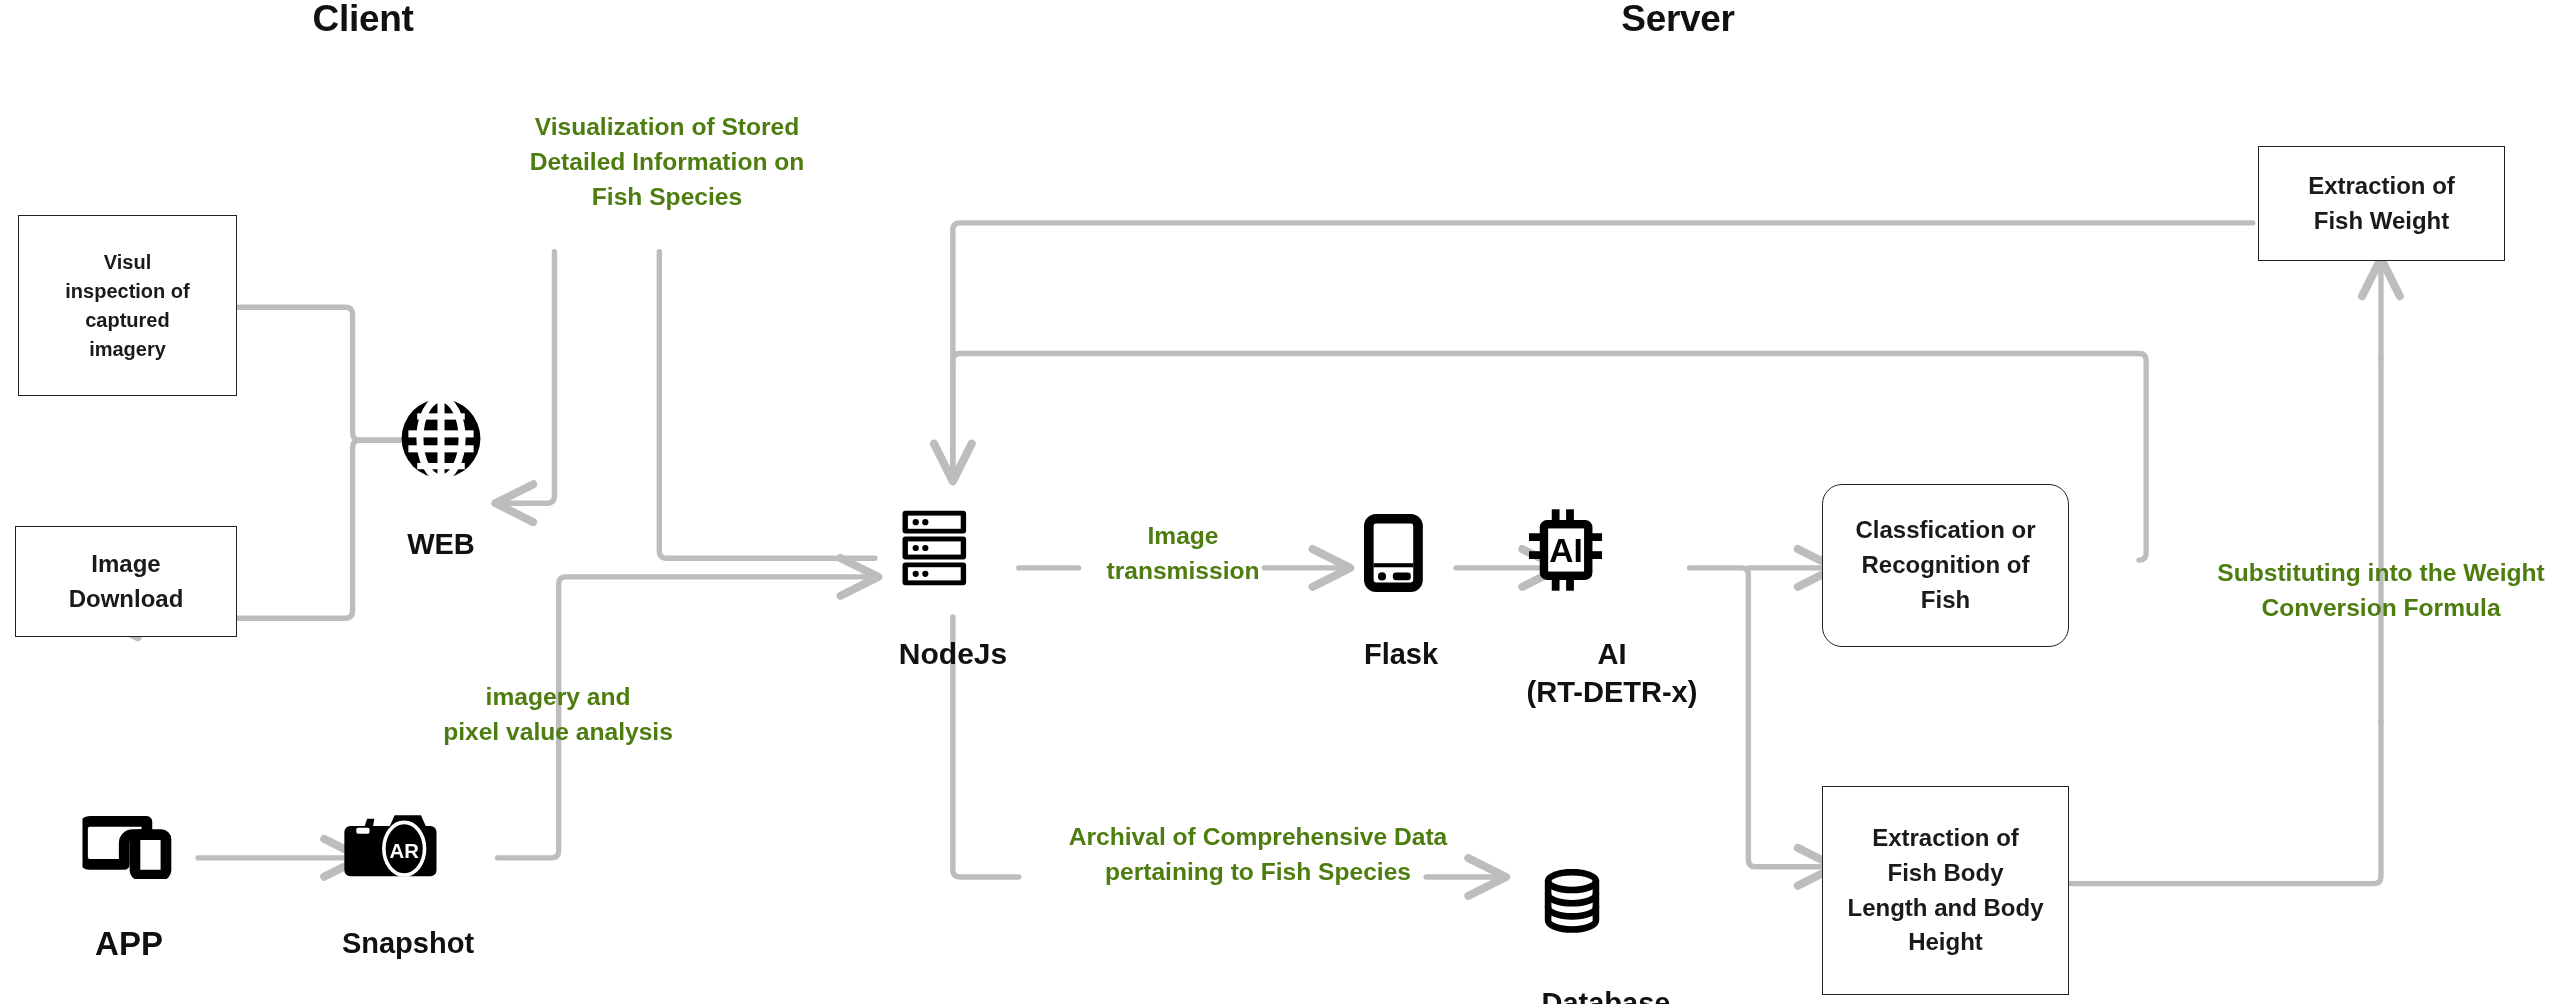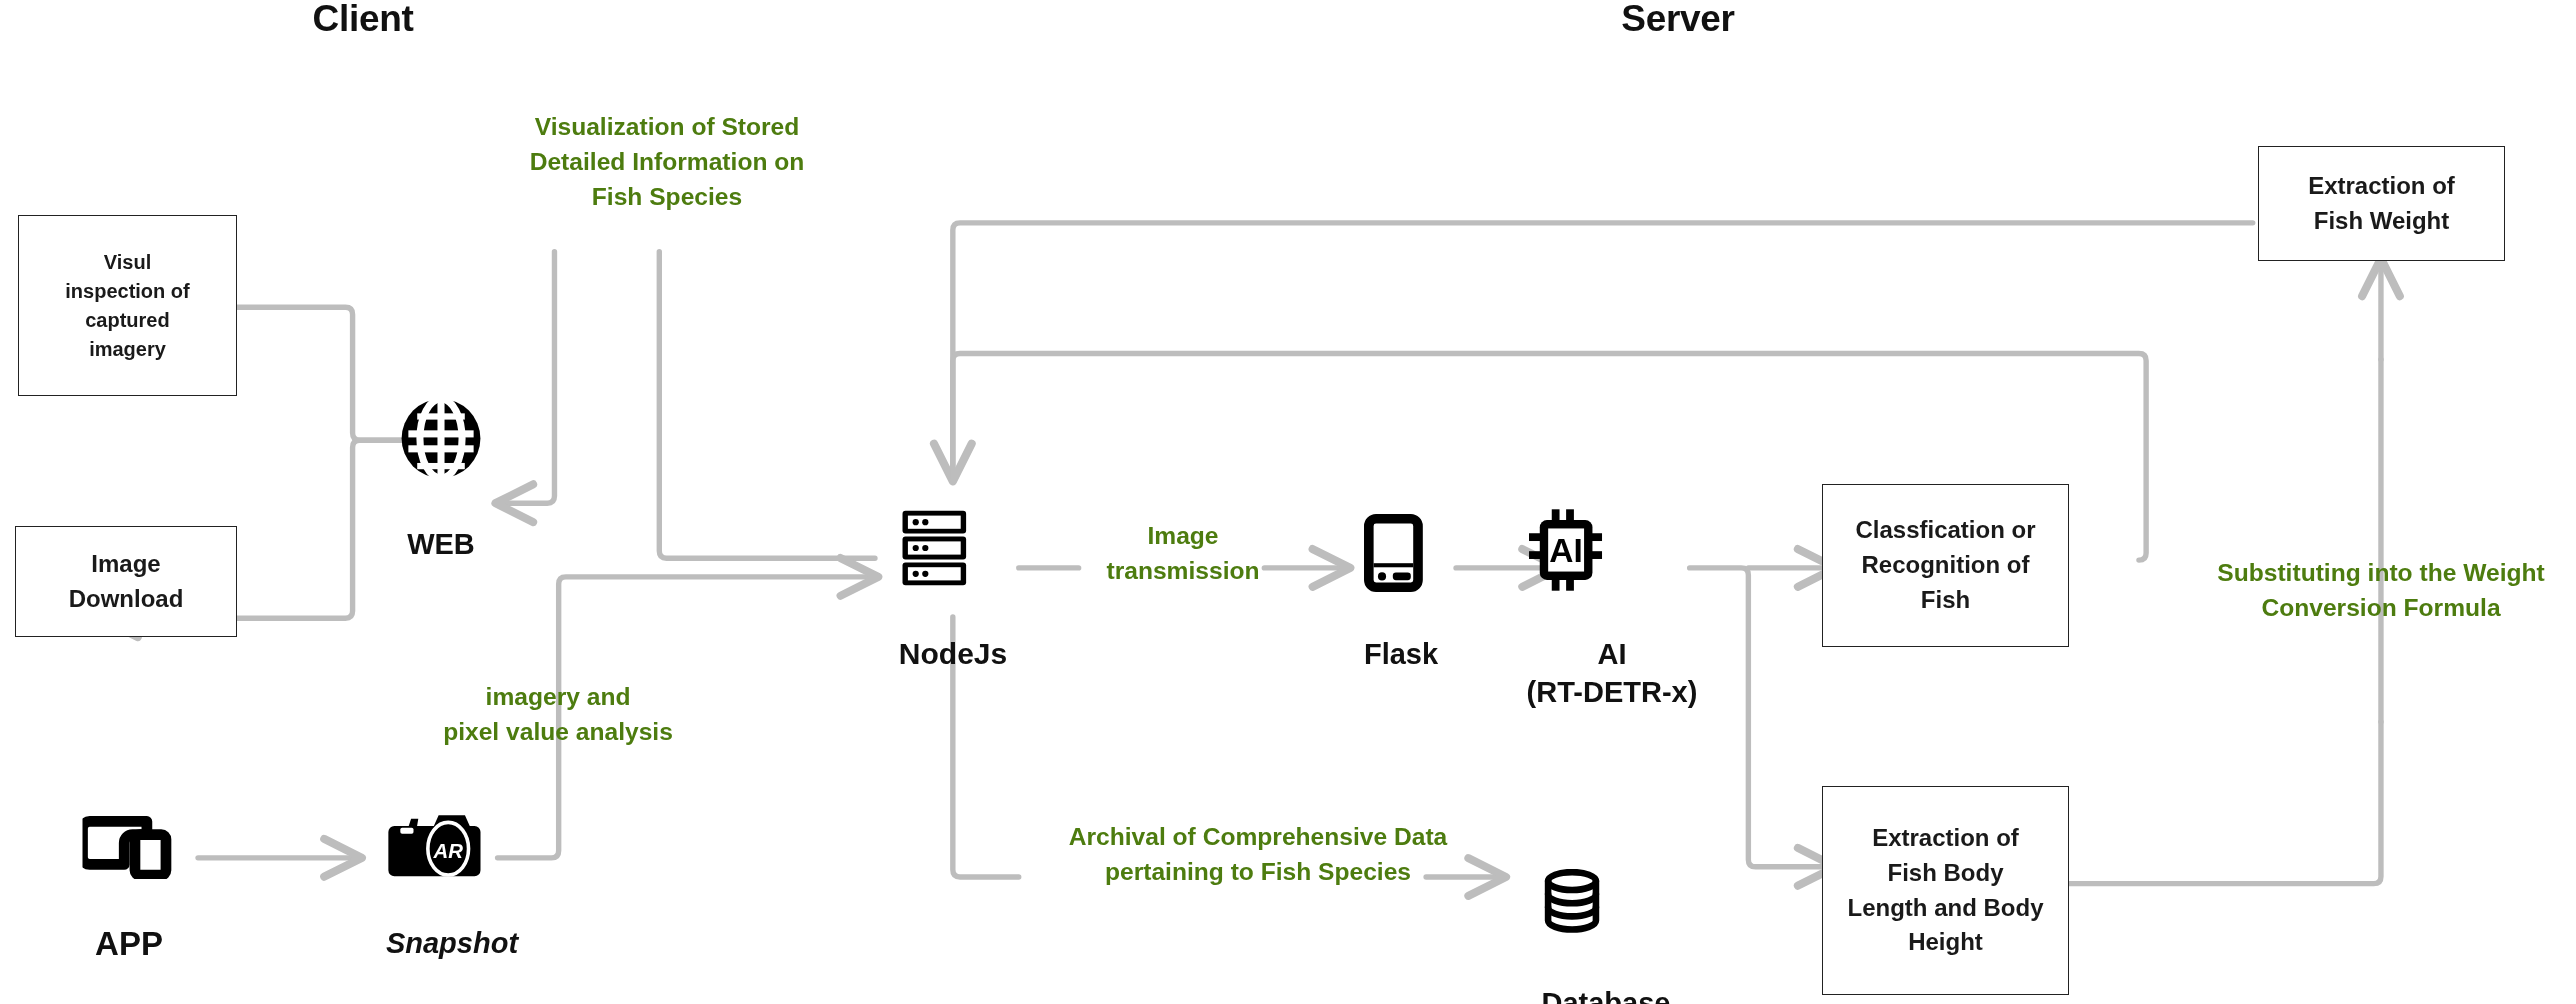--- a/index.html
+++ b/index.html
@@ -88,21 +88,21 @@
   <div class="section-title" style="left:1678px;top:-2.4px;">Server</div>
 
   <div class="pbox" style="left:18px;top:215px;width:219px;height:181px;font-size:20px;white-space:pre-line;">Visul
 inspection of
 captured
 imagery</div>
 
   <div class="pbox" style="left:15px;top:526px;width:222px;height:111px;font-size:24px;white-space:pre-line;">Image
 Download</div>
 
-  <div class="pbox" style="left:1822px;top:484px;width:247px;height:163px;font-size:24px;white-space:pre-line;">Classfication or
+  <div class="pbox" style="left:1822px;top:484px;width:247px;height:163px;font-size:24px;white-space:pre-line;border-radius:20px;">Classfication or
 Recognition of
 Fish</div>
 
   <div class="pbox" style="left:2258px;top:146px;width:247px;height:115px;font-size:24px;white-space:pre-line;">Extraction of
 Fish Weight</div>
 
   <div class="pbox" style="left:1822px;top:786px;width:247px;height:209px;font-size:24px;white-space:pre-line;">Extraction of
 Fish Body
 Length and Body
 Height</div>
@@ -144,21 +144,21 @@
   <div class="node" style="left:129px;top:814px;">
     <span class="glyph">
       <svg width="93" height="65" viewBox="0 0 78 54">
         <path d="M6,6 h48 v11 h-12 a7,7 0 0 0 -7,7 v18 h-29 a6,6 0 0 1 -6,-6 v-24 a6,6 0 0 1 6,-6 z" fill="none" stroke="#000" stroke-width="9" stroke-linejoin="round"></path>
         <rect x="44" y="17" width="26" height="34" rx="4" fill="none" stroke="#000" stroke-width="9"></rect>
       </svg>
     </span>
     <span class="caption" style="font-size:33px;">APP</span>
   </div>
 
-  <div class="node" style="left:452px;top:808px;font-style:italic;">
+  <div class="node" style="left:408px;top:808px;">
     <span class="glyph">
       <svg width="97" height="73" viewBox="0 0 81 61">
         <path d="M7,15 h12 l2,-6 h6 l-1,6 h14 l4,-9 h22 l4,9 h4 a5,5 0 0 1 5,5 v32 a5,5 0 0 1 -5,5 h-67 a5,5 0 0 1 -5,-5 v-32 a5,5 0 0 1 5,-5 z" fill="#000"></path>
         <rect x="12" y="16.5" width="11" height="5" rx="1.5" fill="#fff"></rect>
         <ellipse cx="52" cy="34" rx="17" ry="22" fill="#000" stroke="#fff" stroke-width="3"></ellipse>
         <text x="52" y="42" font-family="Liberation Sans, sans-serif" font-size="17" font-weight="bold" fill="#fff" text-anchor="middle">AR</text>
       </svg>
     </span>
     <span class="caption" style="font-size:29px;">Snapshot</span>
   </div>

